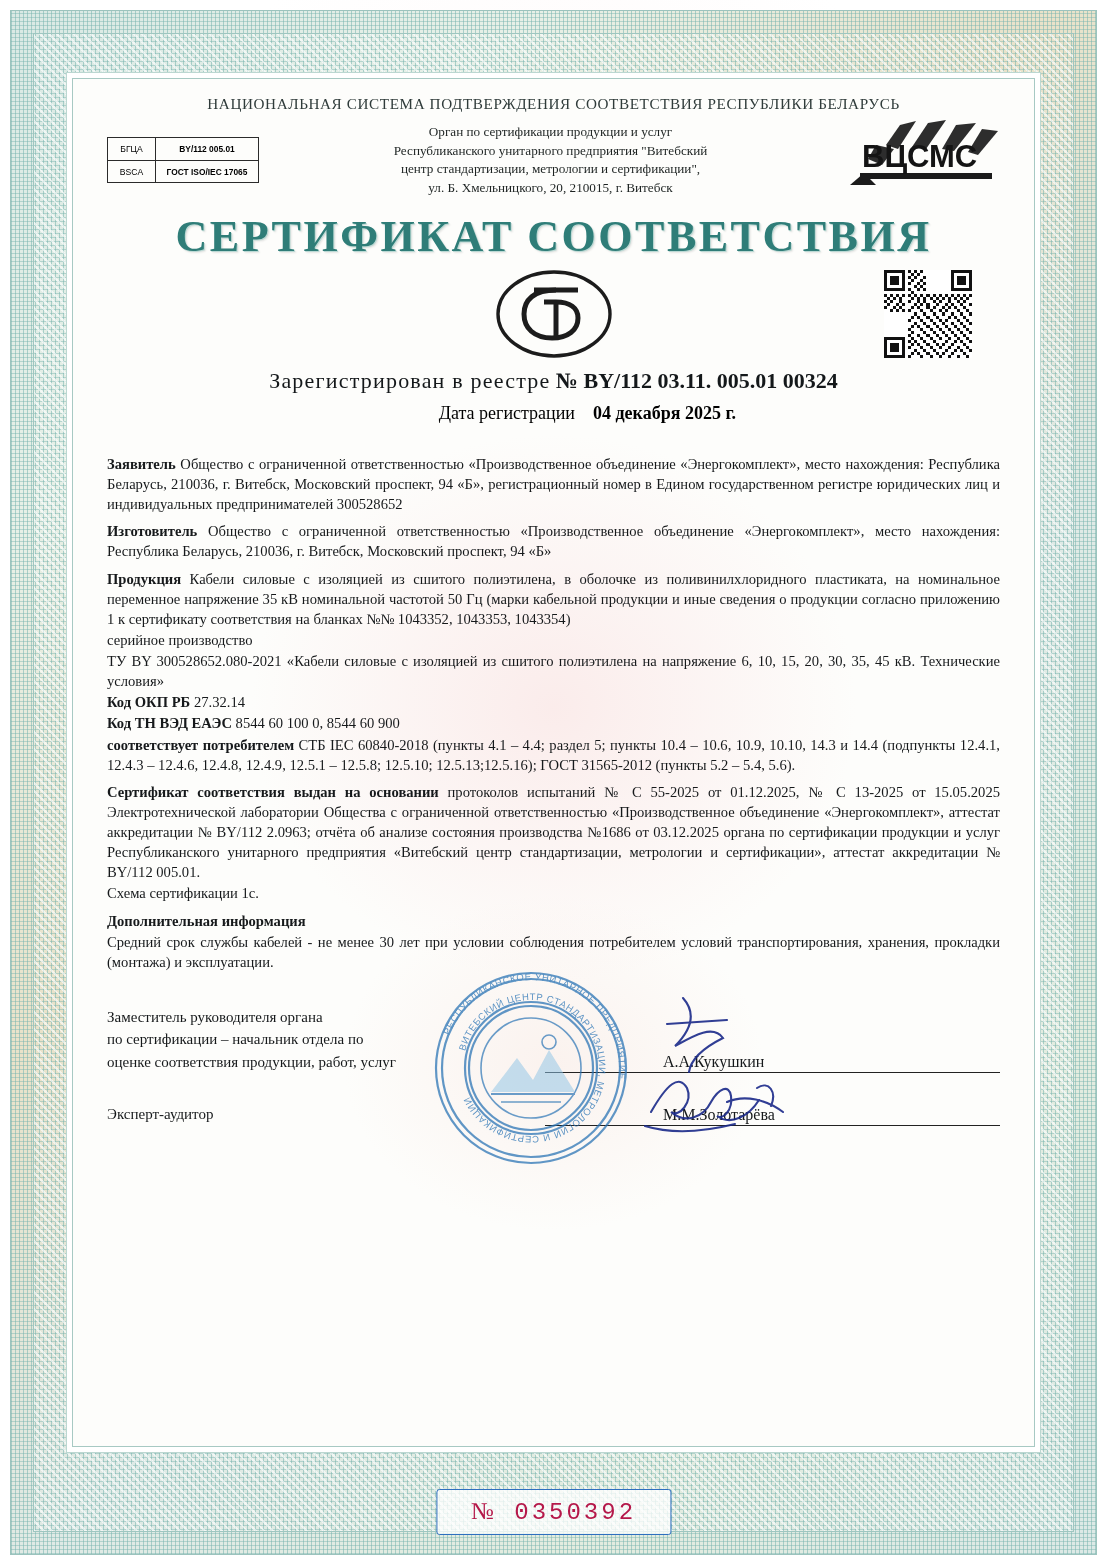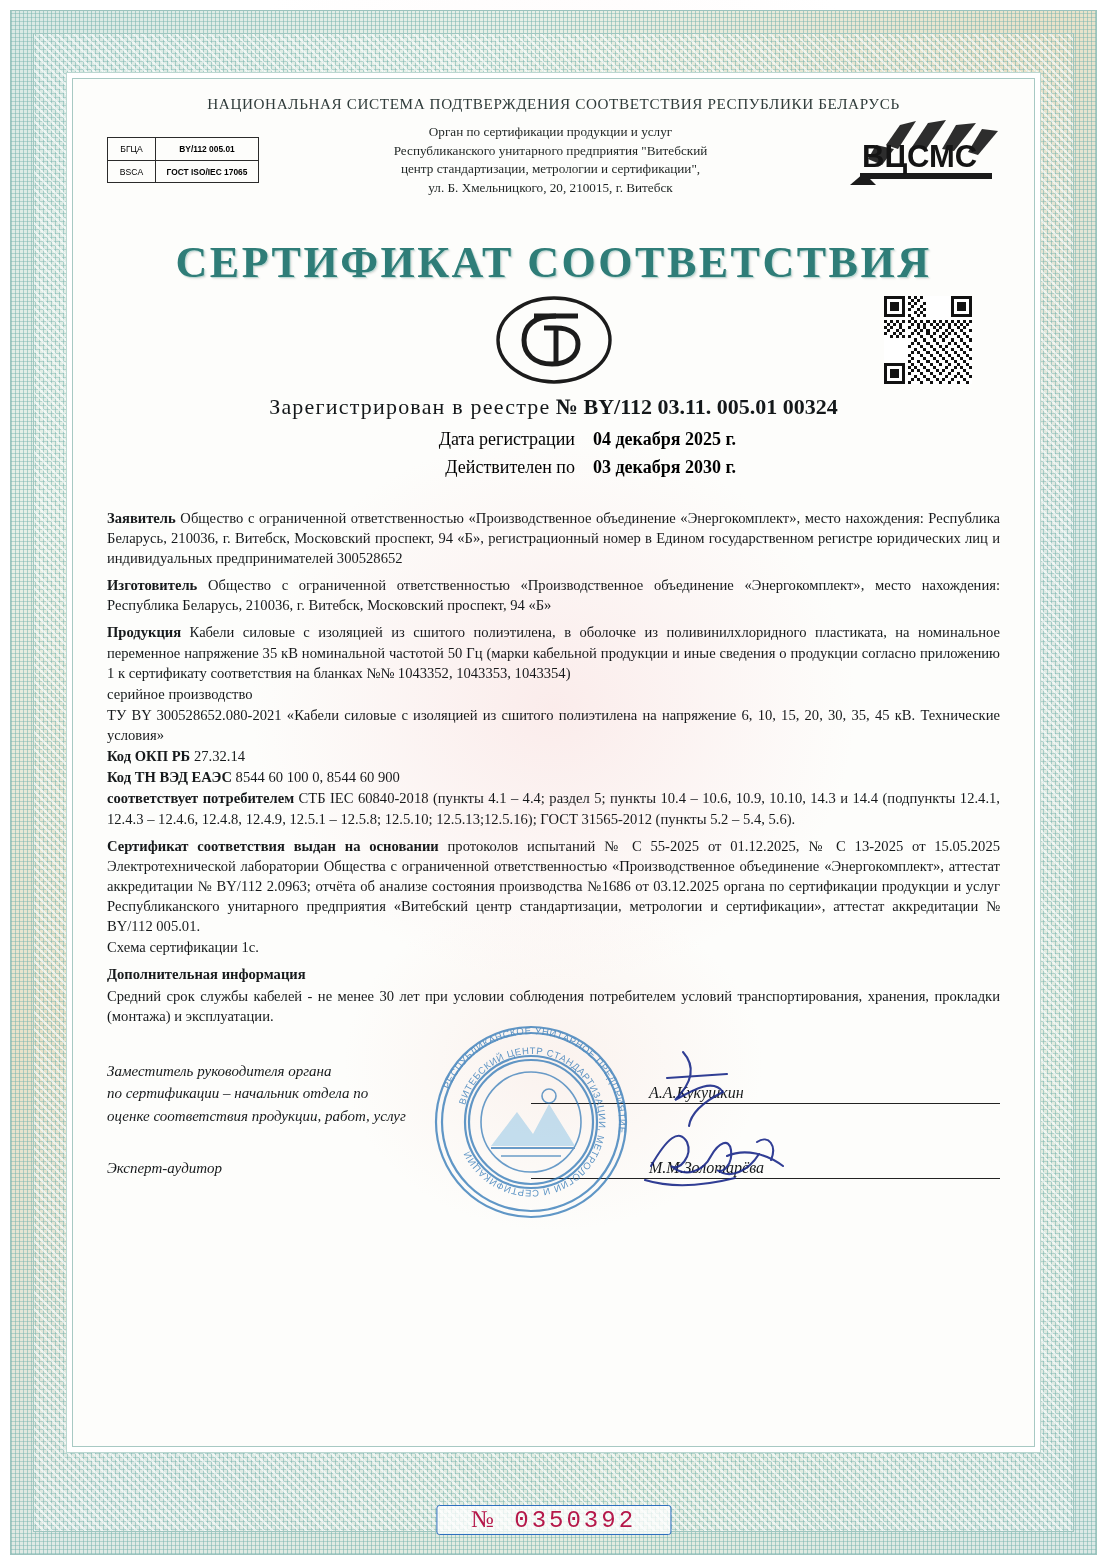--- a/index.html
+++ b/index.html
@@ -111,21 +111,20 @@
     flex:0 0 auto;
     width:158px; height:92px;
     position:relative;
     margin-top:-4px;
   }
   .logo-vcsms svg { display:block; }
 
   
   .cert-title {
     text-align:center;
-    margin-top:26px;
     font-size:44px;
     font-weight:bold;
     letter-spacing:2.5px;
     color:#2f7d78;
     text-shadow:1px 1px 0 #bcd9d4, 2px 2px 2px rgba(0,0,0,0.10);
     white-space:nowrap;
   }
 
   .mark-row {
     position:relative;
@@ -181,23 +180,22 @@
   
   .sig-area {
     position:relative;
     margin-top:34px;
     font-size:15px;
     color:#16191b;
     z-index:3;
   }
   .sig-row {
     display:flex;
-    align-items:center;
-    gap:4px;
-    font-style:italic;
+    align-items:flex-end;
+    gap:18px;
   }
   .sig-left { width:420px; line-height:1.5; }
   .sig-right { flex:1; }
   .sig-name-line {
     border-bottom:1.2px solid #222;
     width:100%;
     text-align:left;
     padding-left:118px;
     padding-bottom:1px;
     font-size:16px;
@@ -219,21 +217,21 @@
     z-index:5;
     pointer-events:none;
   }
 
   
   .serial {
     position:absolute;
     left:50%; bottom:30px; transform:translateX(-50%);
     border:1.6px solid #2f6fbf;
     border-radius:3px;
-    padding:0 34px;
+    padding:8px 34px;
     color:#b5184a;
     font-family:"Liberation Mono", monospace;
     font-size:24px;
     letter-spacing:3px;
     background:rgba(255,255,255,0.75);
     white-space:nowrap;
   }
   .serial .no { font-family:"Liberation Serif", serif; }
 </style>
 </head>
@@ -346,24 +344,20 @@
         <span class="lab">Зарегистрирован в реестре</span>
         <b>№</b>
         <b>BY/112 03.11. 005.01 00324</b>
       </div>
 
       <div class="reg-dates">
         <div class="dl">
           <span class="k">Дата регистрации</span>
           <span class="v">04 декабря 2025 г.</span>
         </div>
-        <div class="dl">
-          <span class="k">Действителен по</span>
-          <span class="v">03 декабря 2030 г.</span>
-        </div>
       </div>
 
       <div class="body-text">
         <p><b>Заявитель</b><span> Общество с ограниченной ответственностью «Производственное объединение «Энергокомплект», место нахождения: Республика Беларусь, 210036, г. Витебск, Московский проспект, 94 «Б», регистрационный номер в Едином государственном регистре юридических лиц и индивидуальных предпринимателей 300528652</span></p>
 
         <p><b>Изготовитель</b><span> Общество с ограниченной ответственностью «Производственное объединение «Энергокомплект», место нахождения: Республика Беларусь, 210036, г. Витебск, Московский проспект, 94 «Б»</span></p>
 
         <p class="tight"><b>Продукция</b><span> Кабели силовые с изоляцией из сшитого полиэтилена, в оболочке из поливинилхлоридного пластиката, на номинальное переменное напряжение 35 кВ номинальной частотой 50 Гц (марки кабельной продукции и иные сведения о продукции согласно приложению 1 к сертификату соответствия на бланках №№ 1043352, 1043353, 1043354)</span></p>
 
         <p class="tight">серийное производство</p>

